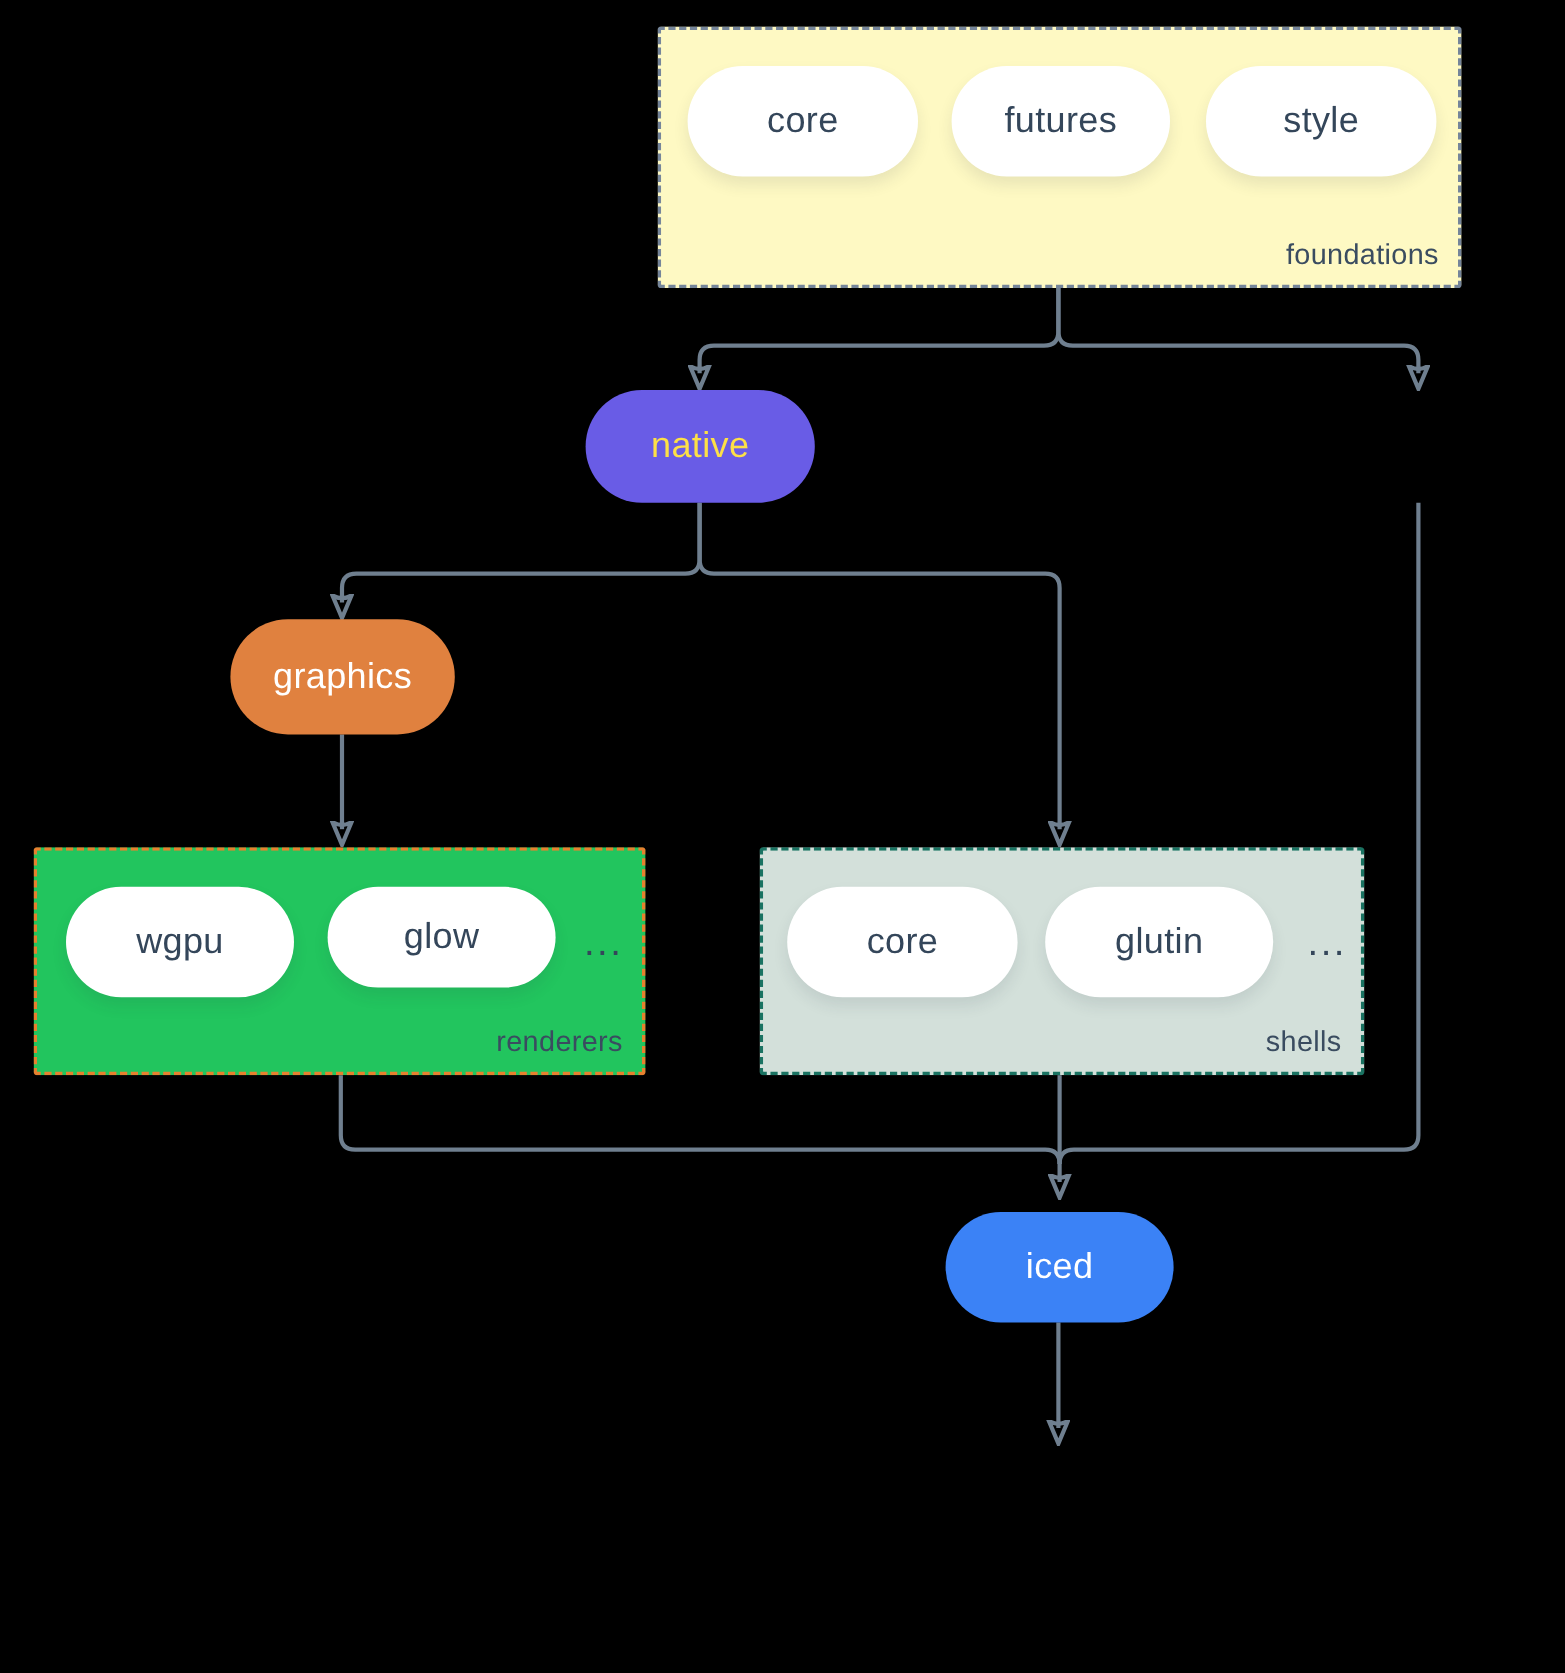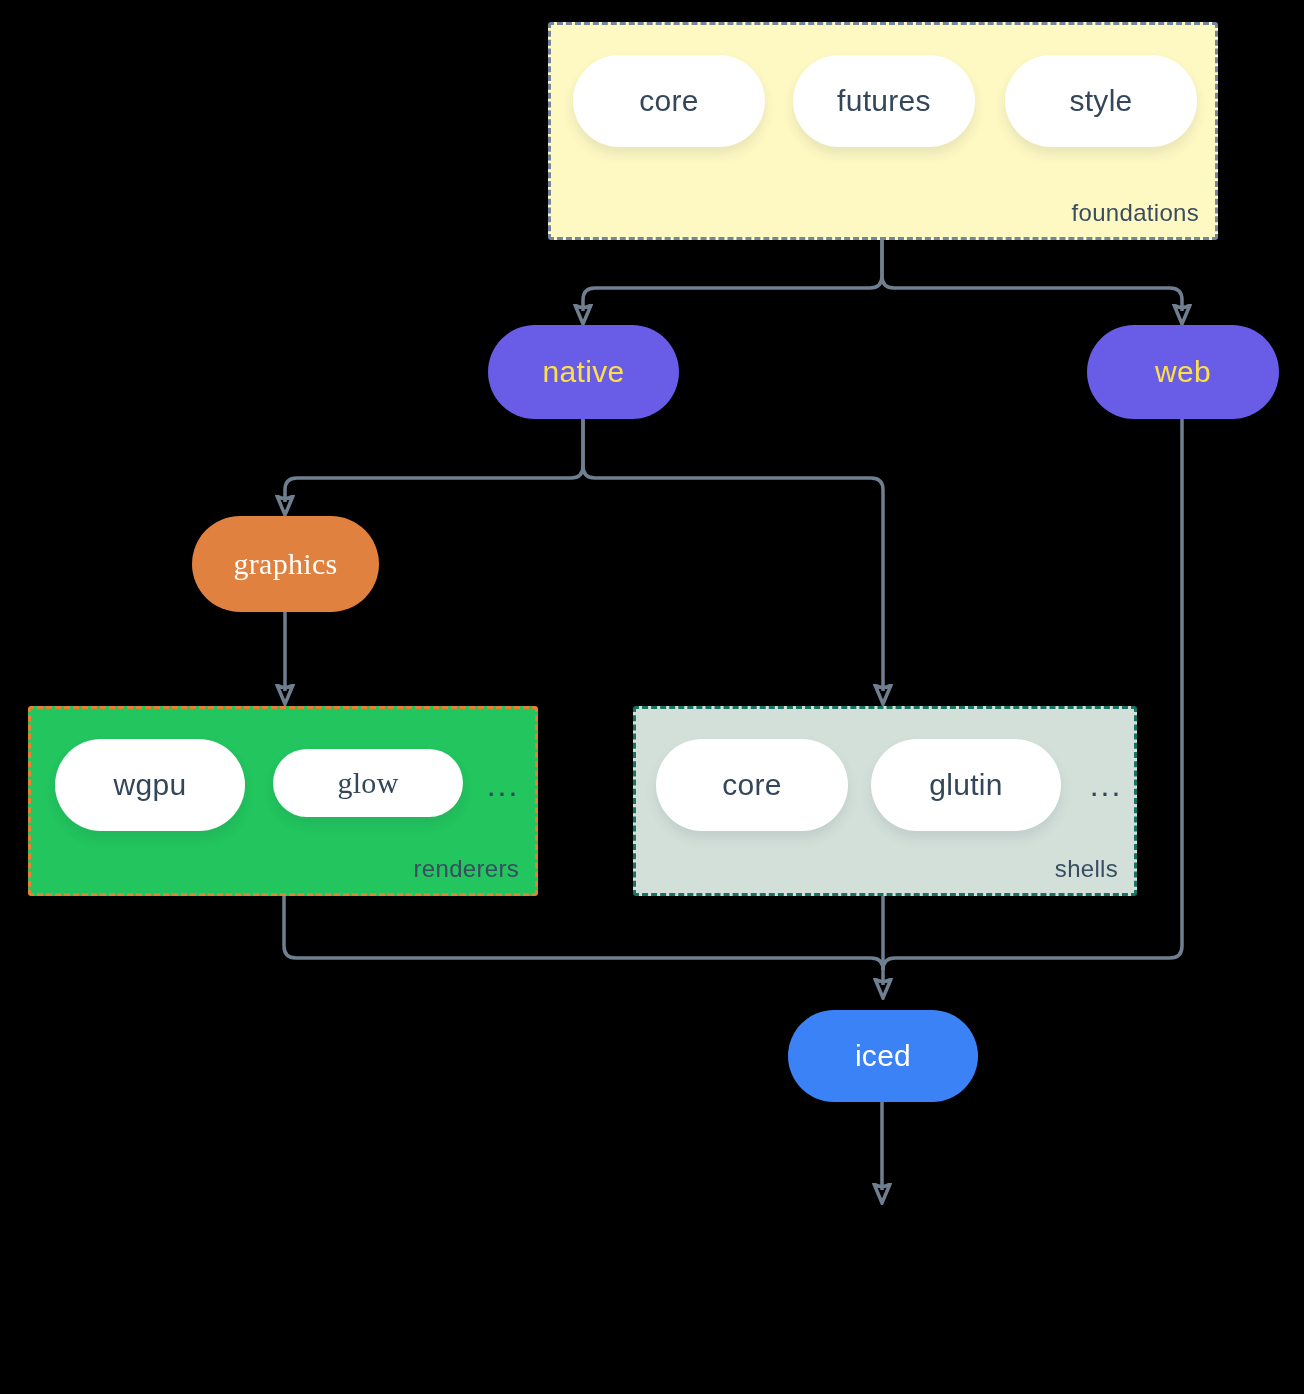--- a/index.html
+++ b/index.html
@@ -47,30 +47,30 @@
     font-size: 30px;
     letter-spacing: 0.3px;
     box-sizing: border-box;
   }
   .pill-white {
     background: #ffffff;
     color: #34465a;
     box-shadow: 0 7px 12px rgba(40, 50, 70, 0.10);
   }
   .pill-purple { background: #695ce6; color: #fde047; }
-  .pill-orange { background: #e0813f; color: #ffffff; font-family: Liberation Serif, serif; }
+  .pill-orange { background: #e0813f; color: #ffffff; }
   .pill-blue   { background: #3b82f6; color: #ffffff; }
 
   
   .pill-core    { left: 22px;  top: 30px; width: 192px; height: 92px; }
   .pill-futures { left: 242px; top: 30px; width: 182px; height: 92px; }
   .pill-style   { left: 454px; top: 30px; width: 192px; height: 92px; }
   
   .pill-wgpu { left: 24px;  top: 30px; width: 190px; height: 92px; }
-  .pill-glow { left: 242px; top: 40px; width: 190px; height: 68px; font-family: Liberation Serif, serif; }
+  .pill-glow { left: 242px; top: 30px; width: 190px; height: 84px; }
   
   .pill-winit  { left: 20px;  top: 30px; width: 192px; height: 92px; }
   .pill-glutin { left: 235px; top: 30px; width: 190px; height: 92px; }
 
   .ellipsis {
     position: absolute;
     top: 30px; height: 92px;
     display: flex; align-items: center; justify-content: center;
     font-size: 32px;
     color: #34465a;
@@ -143,23 +143,20 @@
     </div>
     <div class="pill pill-white pill-futures">
       <span>futures</span>
     </div>
     <div class="group-label">foundations</div>
   </div>
 
   <div class="pill pill-purple node-native">
     <span>native</span>
   </div>
-  <div class="pill pill-purple node-web">
-    <span>web</span>
-  </div>
 
   <div class="pill pill-orange node-graphics">
     <span>graphics</span>
   </div>
 
   <div class="group group-renderers">
     <div class="pill pill-white pill-wgpu">
       <span>wgpu</span>
     </div>
     <div class="pill pill-white pill-glow">

